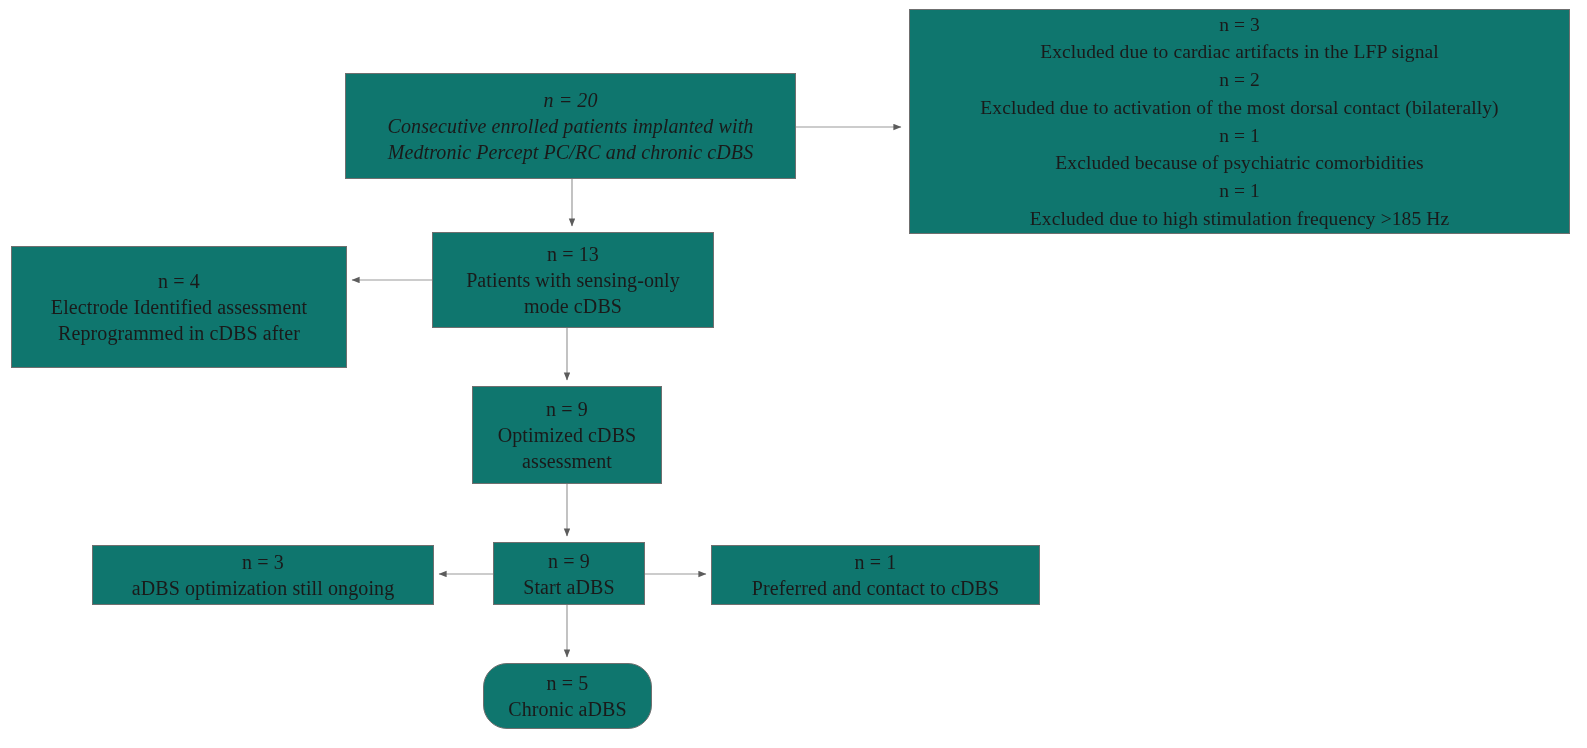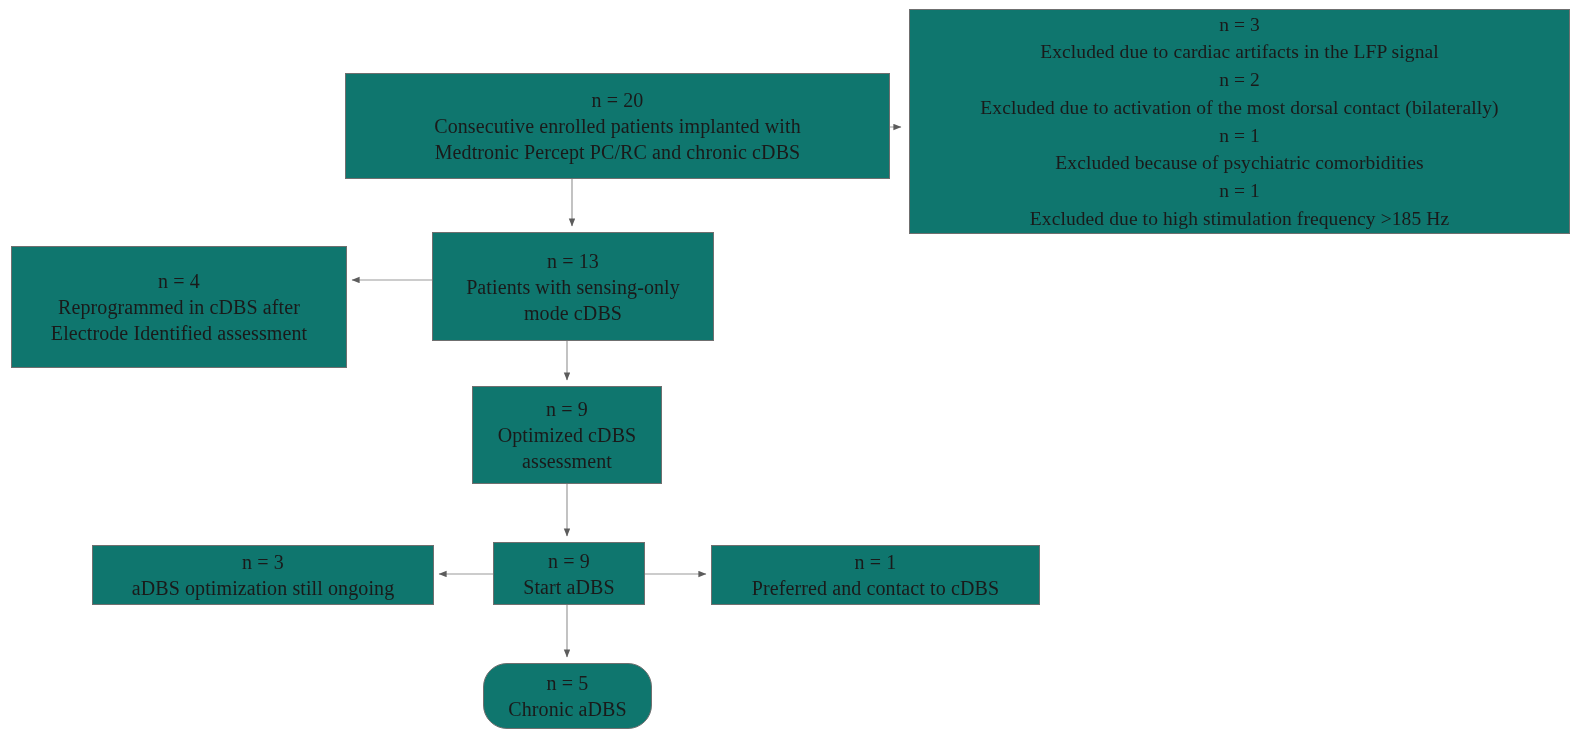--- a/index.html
+++ b/index.html
@@ -41,23 +41,23 @@
   #wires {
     position: absolute;
     left: 0;
     top: 0;
     width: 1587px;
     height: 748px;
     pointer-events: none;
   }
 
   
-  #node-enrolled   { left: 345px; top: 73px;  width: 545px; height: 106px; }
+  #node-enrolled   { left: 345px; top: 73px;  width: 451px; height: 106px; font-style: italic; }
   #node-excluded   { left: 909px; top: 9px;   width: 661px; height: 225px; font-size: 19.5px; line-height: 1.42; }
-  #node-sensing    { left: 432px; top: 232px; width: 282px; height: 109px; font-family: Liberation Serif, serif; }
+  #node-sensing    { left: 432px; top: 232px; width: 282px; height: 96px; font-family: Liberation Serif, serif; }
   #node-reprog     { left: 11px;  top: 246px; width: 336px; height: 122px; }
   #node-optimized  { left: 472px; top: 386px; width: 190px; height: 98px; }
   #node-startadbs  { left: 493px; top: 542px; width: 152px; height: 63px; }
   #node-ongoing    { left: 92px;  top: 545px; width: 342px; height: 60px; }
   #node-reverted   { left: 711px; top: 545px; width: 329px; height: 60px; }
   #node-chronic    { left: 483px; top: 663px; width: 169px; height: 66px; border-radius: 24px; }
 </style>
 </head>
 <body>
 
@@ -121,22 +121,22 @@
   </div>
 
   <div class="node" id="node-sensing">
     <span class="ln">n = 13</span>
     <span class="ln">Patients with sensing-only</span>
     <span class="ln">mode cDBS</span>
   </div>
 
   <div class="node" id="node-reprog">
     <span class="ln">n = 4</span>
+    <span class="ln">Electrode Identified assessment</span>
     <span class="ln">Reprogrammed in cDBS after</span>
-    <span class="ln">Electrode Identified assessment</span>
   </div>
 
   <div class="node" id="node-optimized">
     <span class="ln">n = 9</span>
     <span class="ln">Optimized cDBS</span>
     <span class="ln">assessment</span>
   </div>
 
   <div class="node" id="node-ongoing">
     <span class="ln">n = 3</span>

